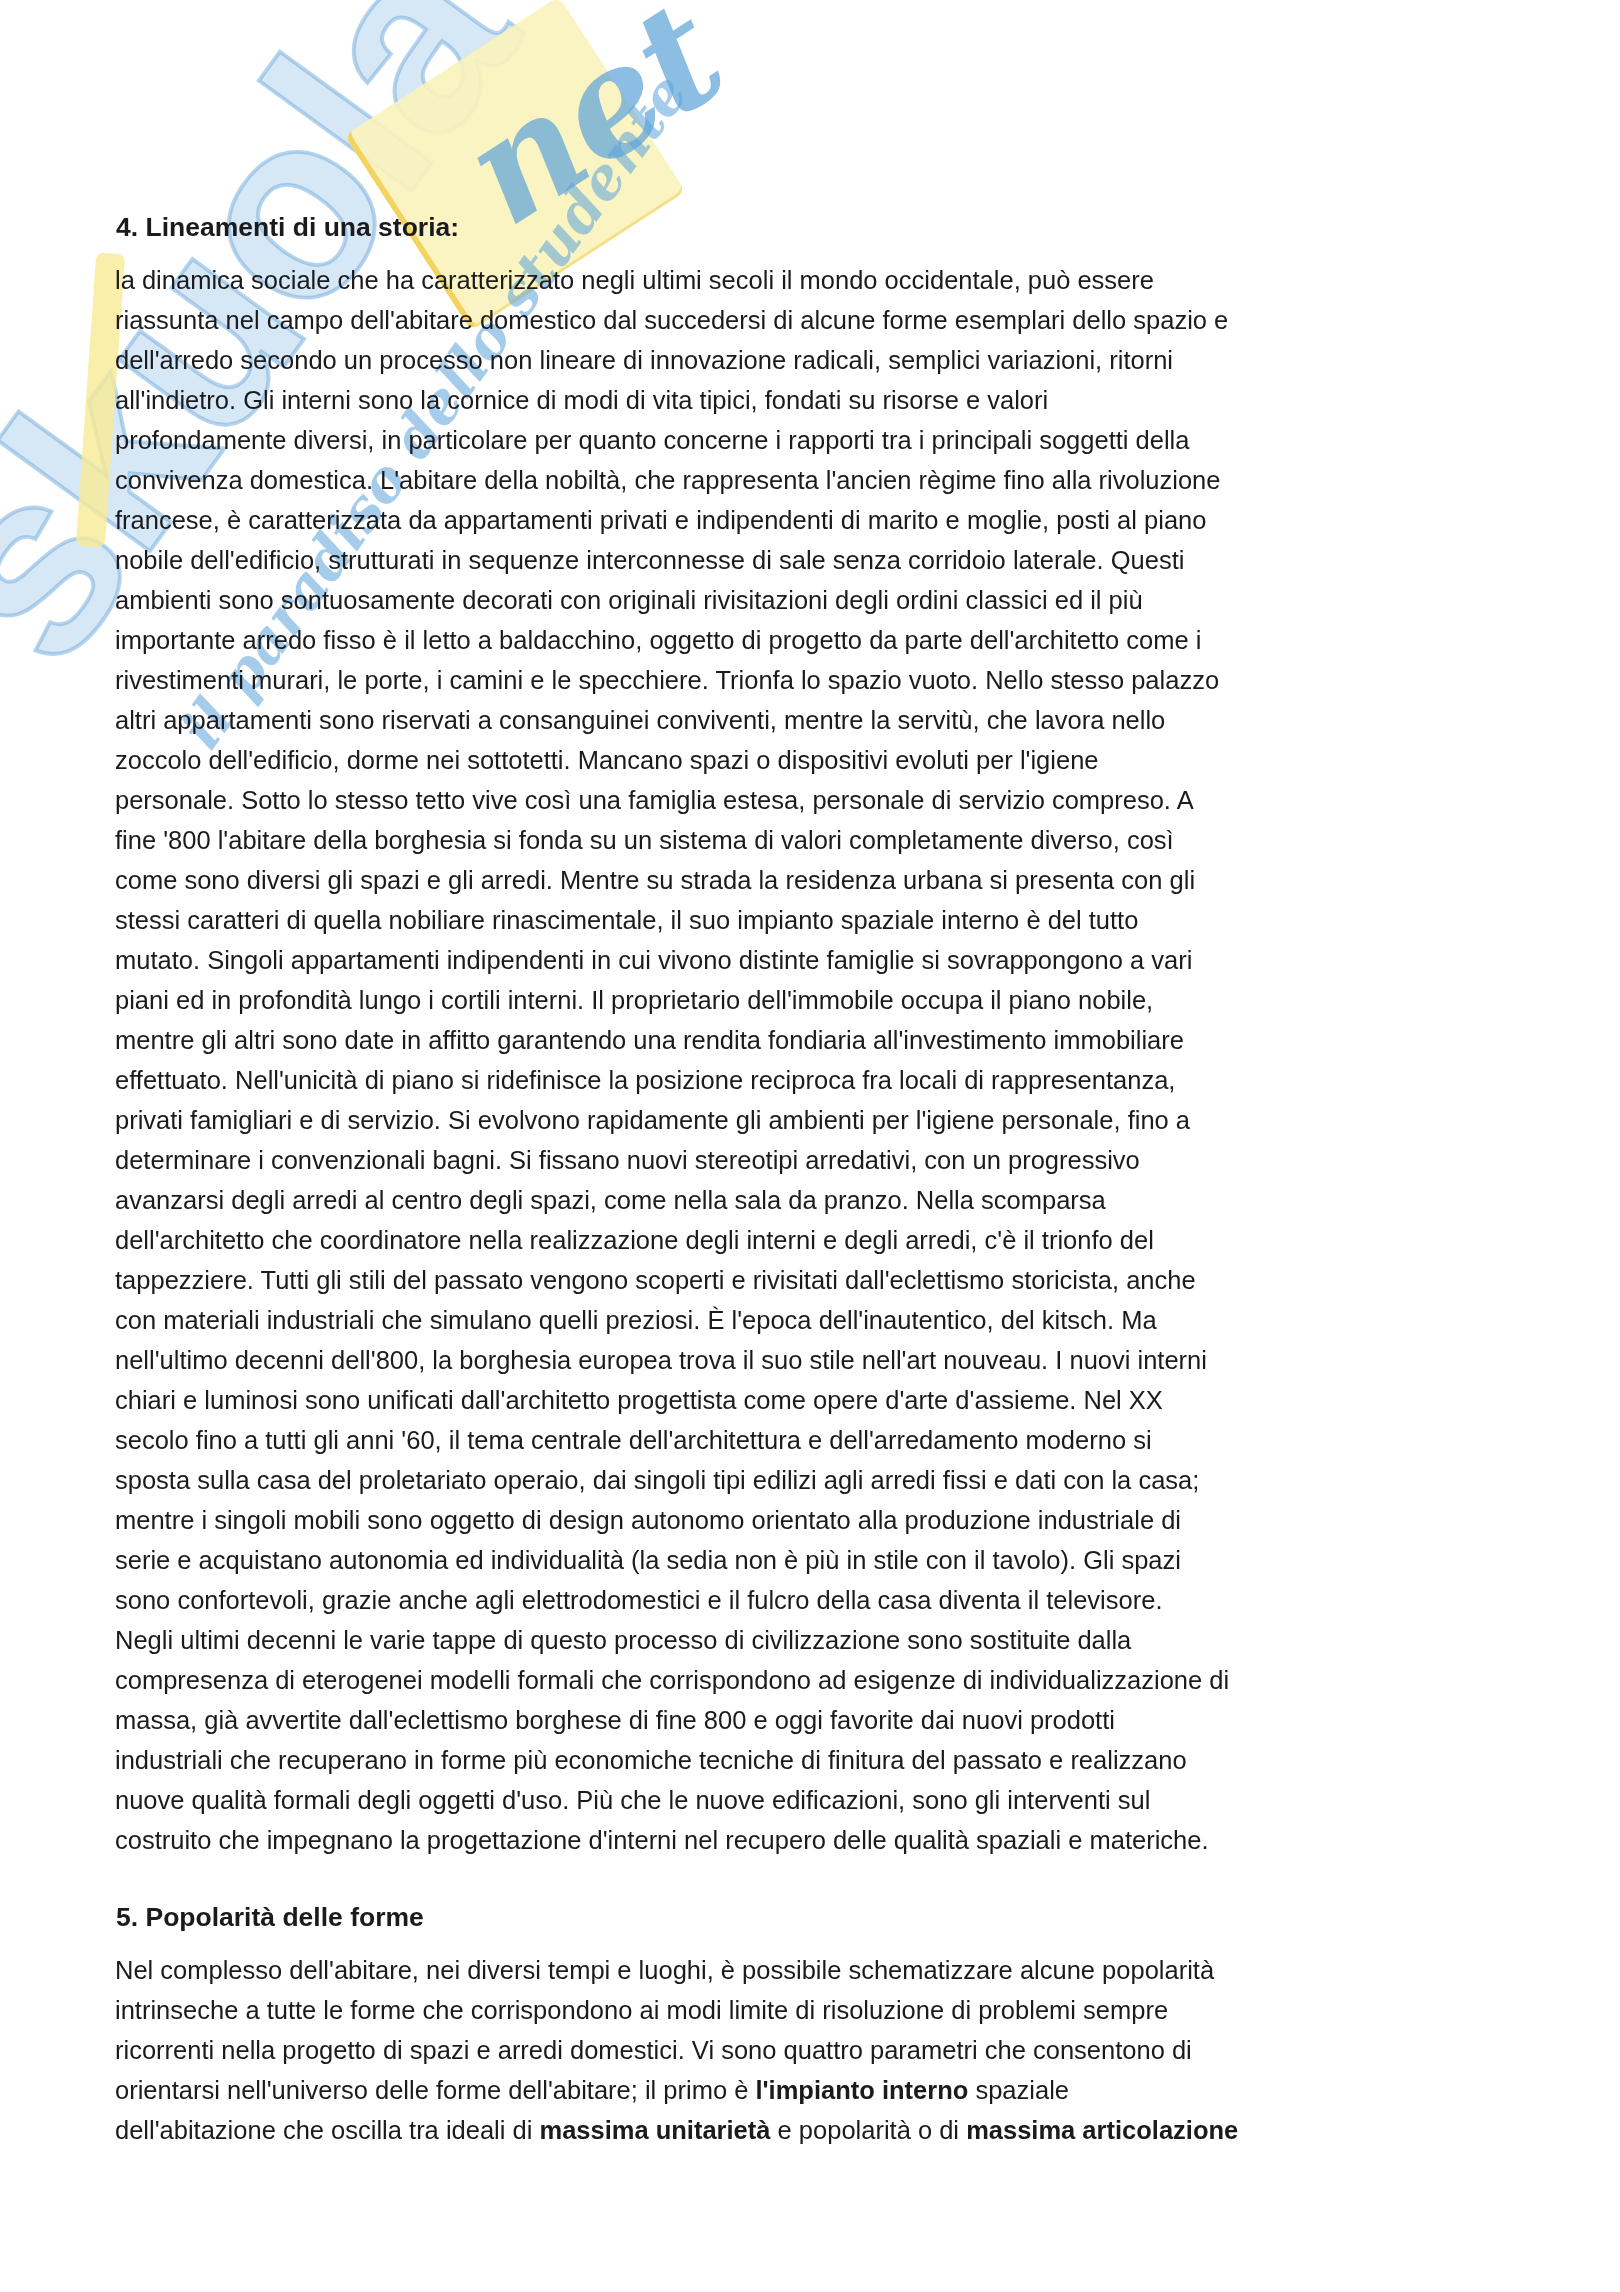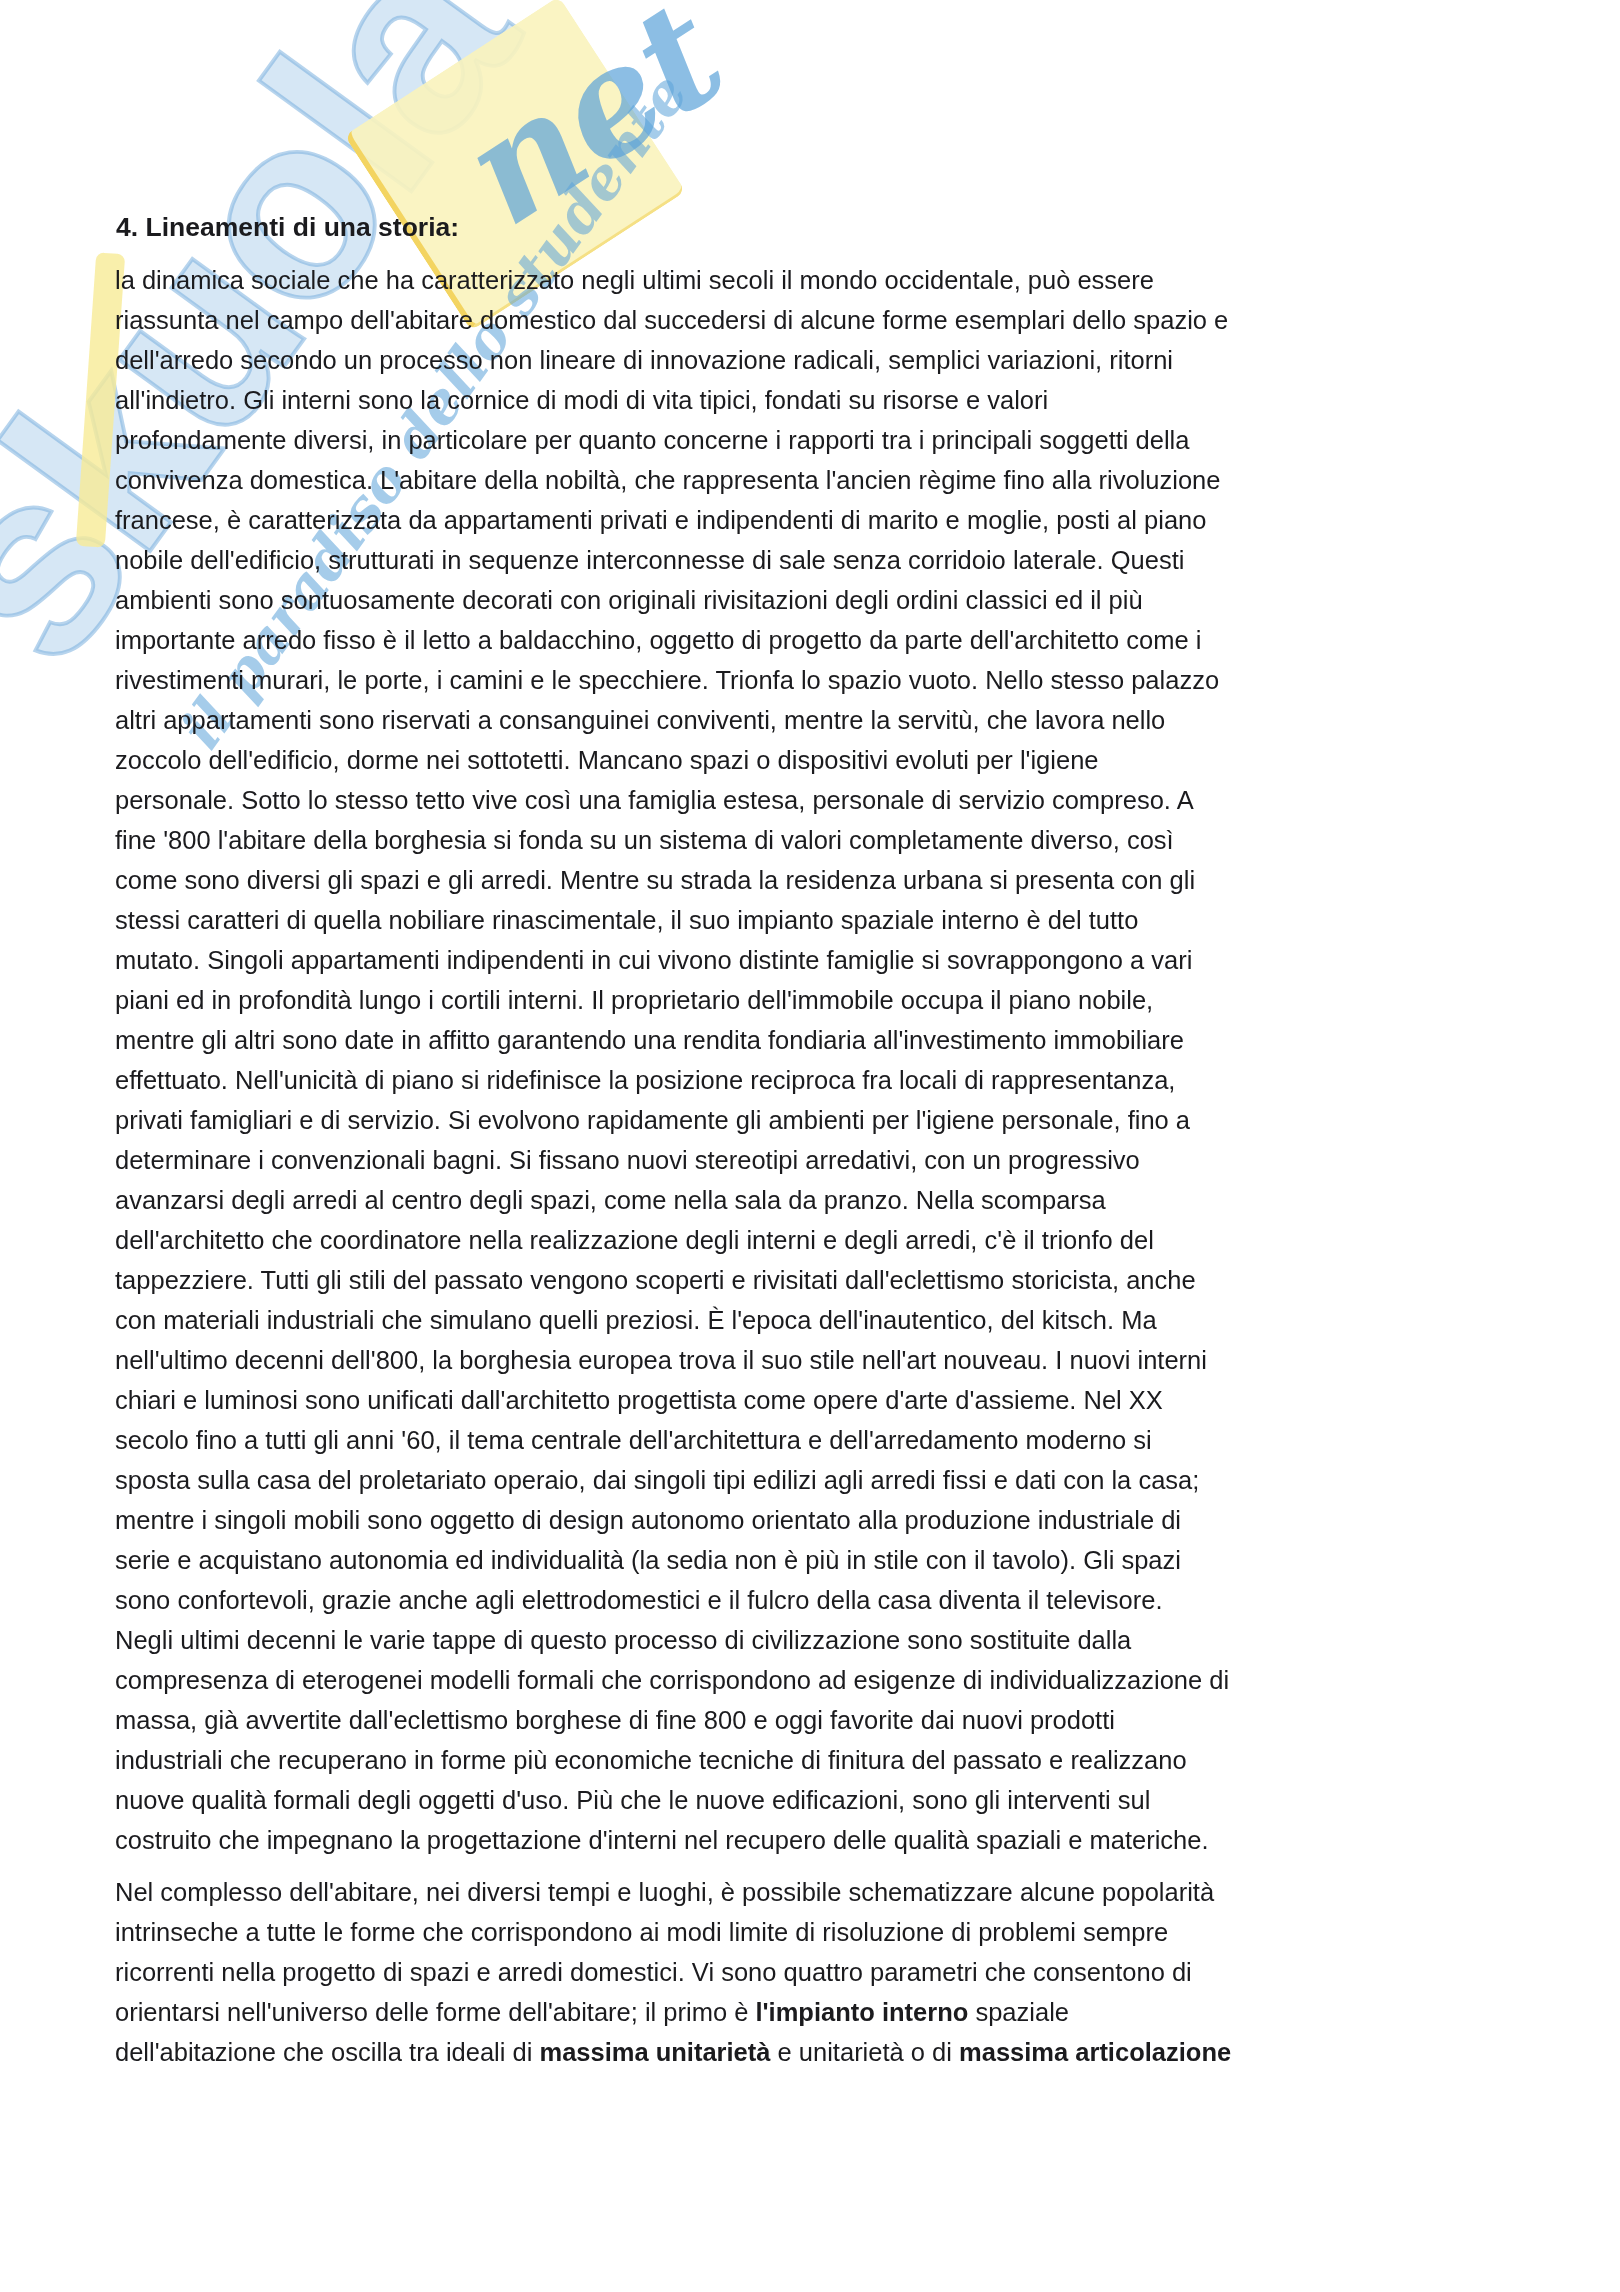--- a/index.html
+++ b/index.html
@@ -114,21 +114,22 @@
 sposta sulla casa del proletariato operaio, dai singoli tipi edilizi agli arredi fissi e dati con la casa;
 mentre i singoli mobili sono oggetto di design autonomo orientato alla produzione industriale di
 serie e acquistano autonomia ed individualità (la sedia non è più in stile con il tavolo). Gli spazi
 sono confortevoli, grazie anche agli elettrodomestici e il fulcro della casa diventa il televisore.
 Negli ultimi decenni le varie tappe di questo processo di civilizzazione sono sostituite dalla
 compresenza di eterogenei modelli formali che corrispondono ad esigenze di individualizzazione di
 massa, già avvertite dall'eclettismo borghese di fine 800 e oggi favorite dai nuovi prodotti
 industriali che recuperano in forme più economiche tecniche di finitura del passato e realizzano
 nuove qualità formali degli oggetti d'uso. Più che le nuove edificazioni, sono gli interventi sul
 costruito che impegnano la progettazione d'interni nel recupero delle qualità spaziali e materiche.</p>
+    <h2 class="h h5">5. Popolarità delle forme</h2>
     <p class="body"><span>Nel complesso dell'abitare, nei diversi tempi e luoghi, è possibile schematizzare alcune popolarità
 intrinseche a tutte le forme che corrispondono ai modi limite di risoluzione di problemi sempre
 ricorrenti nella progetto di spazi e arredi domestici. Vi sono quattro parametri che consentono di
 orientarsi nell'universo delle forme dell'abitare; il primo è </span><span class="b">l'impianto interno</span><span> spaziale
-dell'abitazione che oscilla tra ideali di </span><span class="b">massima unitarietà</span><span> e unitarietà o di </span><span class="b">massima articolazione</span></p>
+dell'abitazione che oscilla tra ideali di </span><span class="b">massima unitarietà</span><span> e popolarità o di </span><span class="b">massima articolazione</span></p>
   </div>
 
 </div>
 
 
 </body></html>

